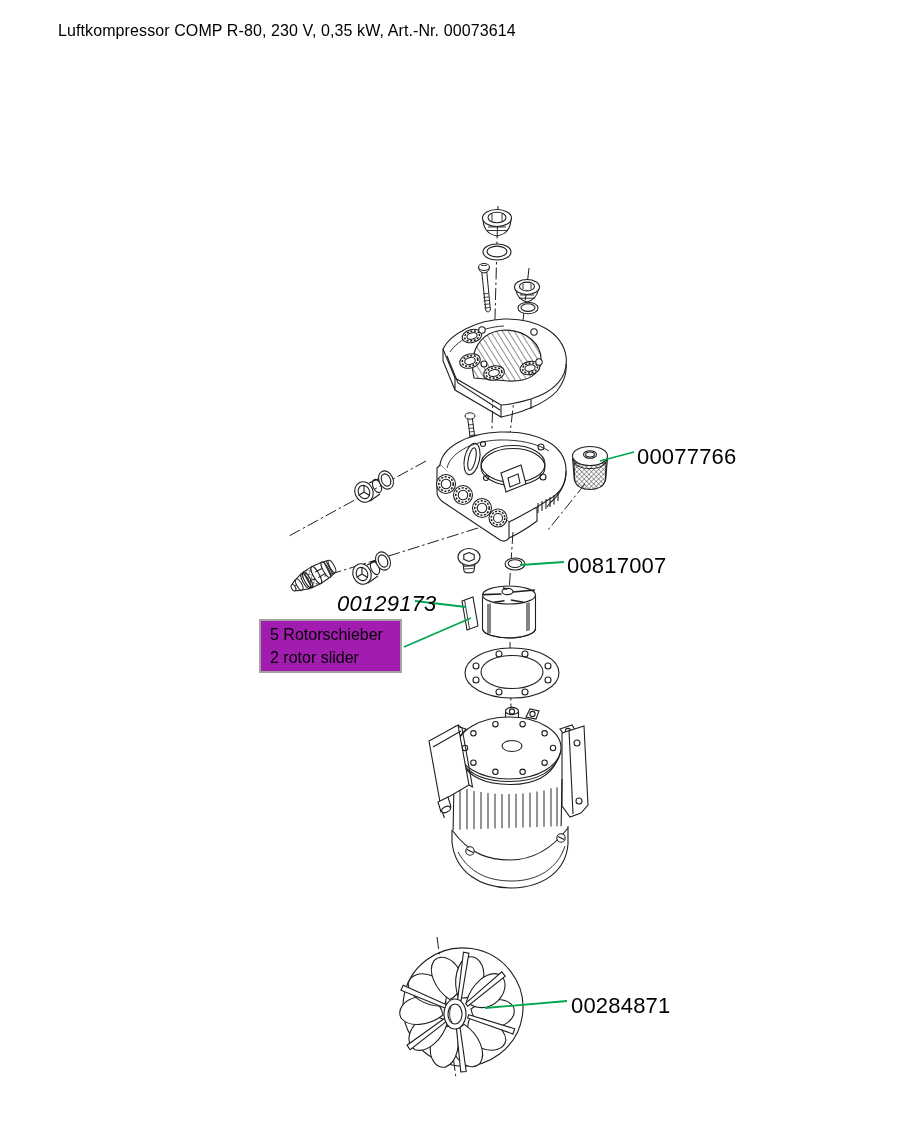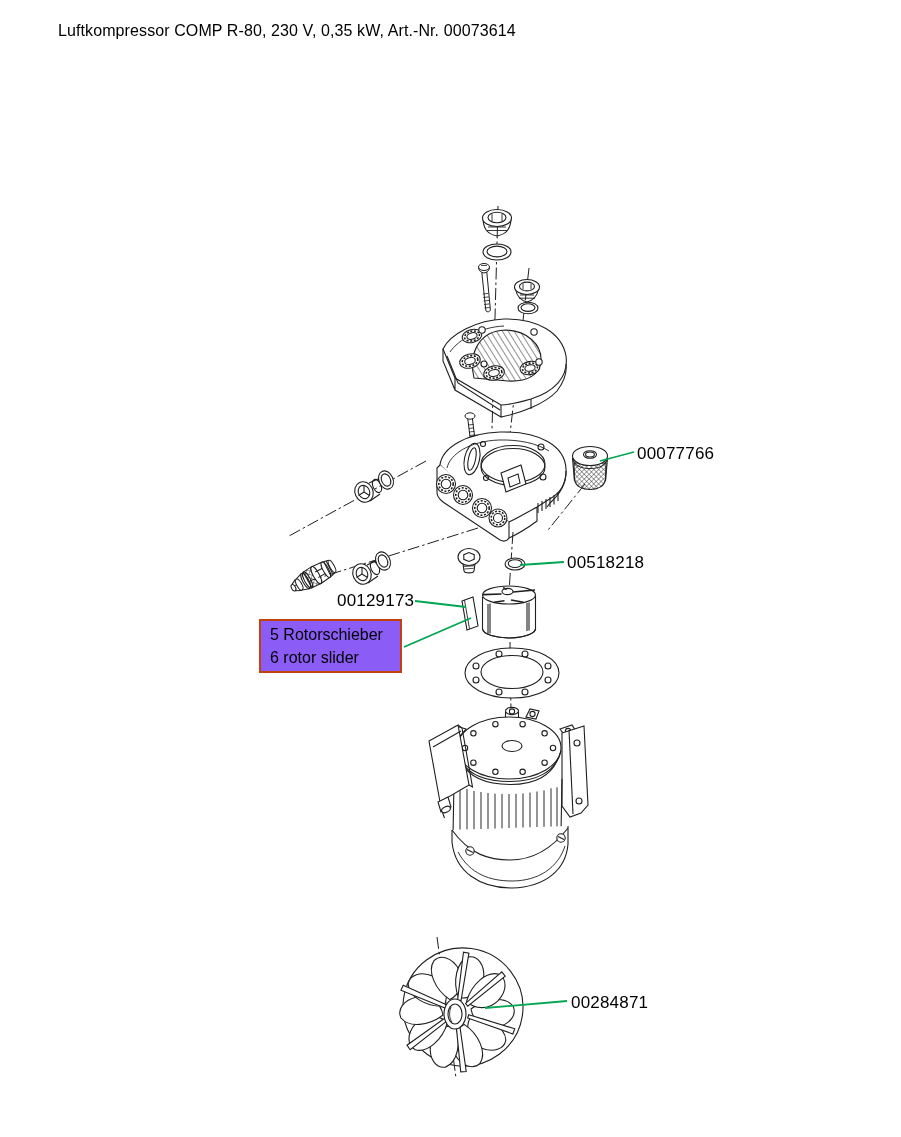--- a/index.html
+++ b/index.html
@@ -1,23 +1,23 @@
 <!DOCTYPE html>
 <html><head>
 <meta charset="utf-8">
 <style>
   html,body{margin:0;padding:0;background:#fff;}
   .page{position:relative;width:901px;height:1137px;background:#fff;overflow:hidden;
         font-family:"Liberation Sans","DejaVu Sans",sans-serif;color:#000;}
   .title-block{position:absolute;left:30px;top:20px;font-size:16px;line-height:22.5px;
                letter-spacing:.1px;white-space:nowrap;margin-left:28px;}
   .diagram-svg{position:absolute;left:0;top:0;}
-  .part-label{position:absolute;font-size:17px;letter-spacing:.2px;white-space:nowrap;}
+  .part-label{position:absolute;font-size:22px;letter-spacing:.2px;white-space:nowrap;}
   .callout-box{position:absolute;left:259px;top:619px;width:143px;height:54px;
-               border:2px solid #c2410c;background:#8b5cf6;display:flex;flex-direction:column;
+               border:2px solid #a3a3a3;background:#a21caf;display:flex;flex-direction:column;
                justify-content:space-between;padding:4px 4px 4px 9px;box-sizing:border-box;
                font-size:16px;line-height:19px;}
   svg *{vector-effect:none;}
 </style>
 </head>
 <body>
 
 <div class="page">
 
   <div class="title-block">
@@ -337,22 +337,22 @@
     <g stroke="#00a651" stroke-width="1.8" fill="none">
       <path d="M600,461 L634,452"></path>
       <path d="M520,565 L564,562"></path>
       <path d="M415,601 L466,607"></path>
       <path d="M404,647 L471,618"></path>
       <path d="M485,1008 L567,1001"></path>
     </g>
   </svg>
 
   <div class="part-label" style="left:637px;top:444px;">00077766</div>
-  <div class="part-label" style="left:567px;top:553px;">00518218</div>
-  <div class="part-label" style="left:337px;top:591px;">00129173</div>
+  <div class="part-label" style="left:567px;top:553px;">00817007</div>
+  <div class="part-label" style="left:337px;top:591px;font-style:italic;">00129173</div>
   <div class="part-label" style="left:571px;top:993px;">00284871</div>
 
   <div class="callout-box">
     <div>5 Rotorschieber</div>
-    <div>6 rotor slider</div>
+    <div>2 rotor slider</div>
   </div>
 
 </div>
 
 </body></html>

